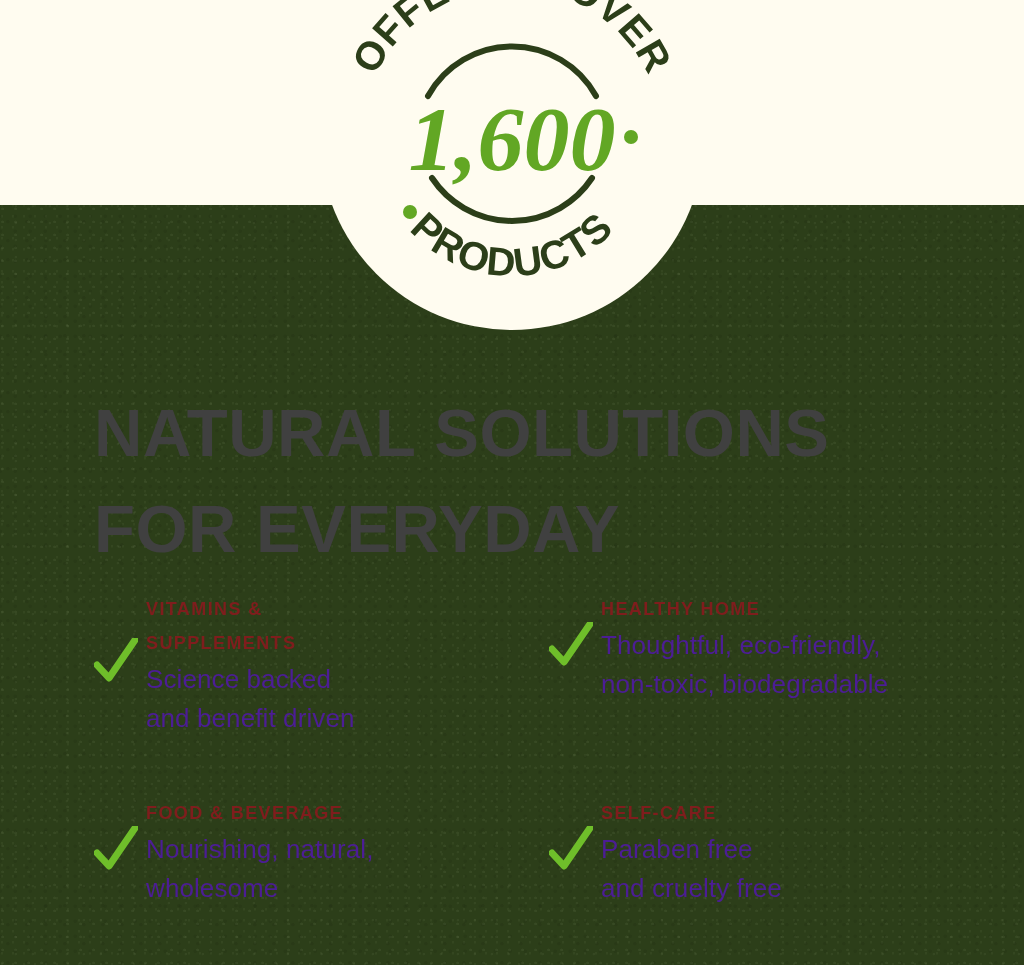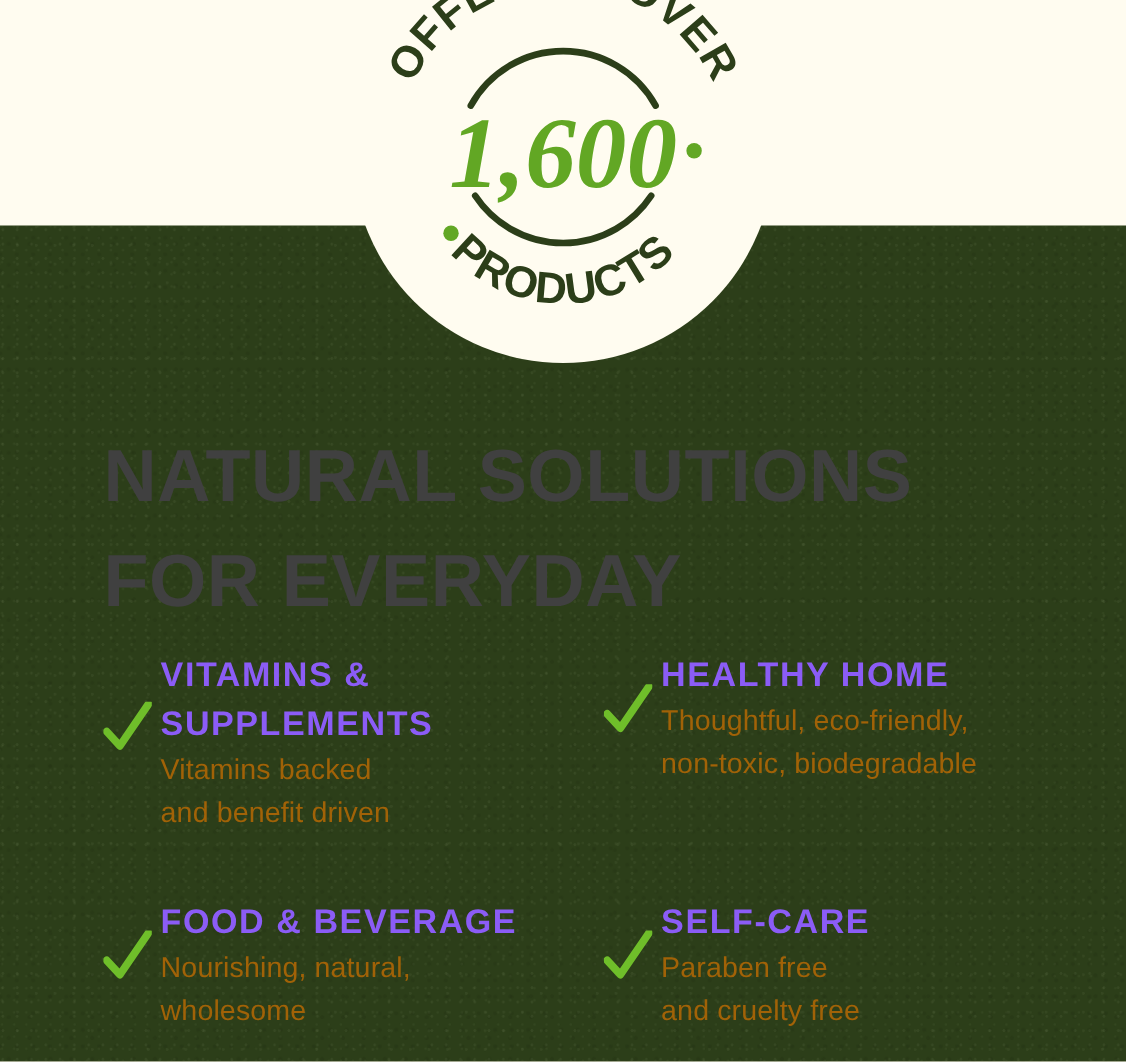--- a/index.html
+++ b/index.html
@@ -109,31 +109,31 @@
     width: 44px;
     height: 46px;
     margin-top: 30px;
     margin-right: 8px;
   }
   .feature.tall .check { margin-top: 46px; }
   .check svg { display: block; width: 44px; height: 46px; }
 
   .ftext { padding-top: 0; }
   .ftitle {
-    color: #8b5cf6;
-    font-family: "Liberation Sans", sans-serif;
-    font-weight: bold;
-    font-size: 31px;
-    line-height: 44px;
+    color: #7f1d1d;
+    font-family: "Liberation Sans", sans-serif;
+    font-weight: bold;
+    font-size: 18px;
+    line-height: 34px;
     letter-spacing: 1.4px;
     text-transform: uppercase;
     white-space: pre-line;
   }
   .fdesc {
-    color: #a16207;
+    color: #4c1d95;
     font-family: "Liberation Sans", sans-serif;
     font-weight: normal;
     font-size: 26px;
     line-height: 39px;
     letter-spacing: .1px;
     white-space: pre-line;
   }
 </style>
 </head>
 <body>
@@ -177,21 +177,21 @@
 
     <div class="feature tall">
       <span class="check">
         <svg viewBox="0 0 44 46" xmlns="http://www.w3.org/2000/svg">
           <path d="M 3 27 L 15 40 L 41 2" fill="none" stroke="#6fbe2a" stroke-width="7" stroke-linecap="round" stroke-linejoin="round"></path>
         </svg>
       </span>
       <span class="ftext">
         <span class="ftitle">Vitamins &amp;
 Supplements</span>
-        <span class="fdesc" style="display:block">Vitamins backed
+        <span class="fdesc" style="display:block">Science backed
 and benefit driven</span>
       </span>
     </div>
 
     <div class="feature">
       <span class="check">
         <svg viewBox="0 0 44 46" xmlns="http://www.w3.org/2000/svg">
           <path d="M 3 27 L 15 40 L 41 2" fill="none" stroke="#6fbe2a" stroke-width="7" stroke-linecap="round" stroke-linejoin="round"></path>
         </svg>
       </span>

